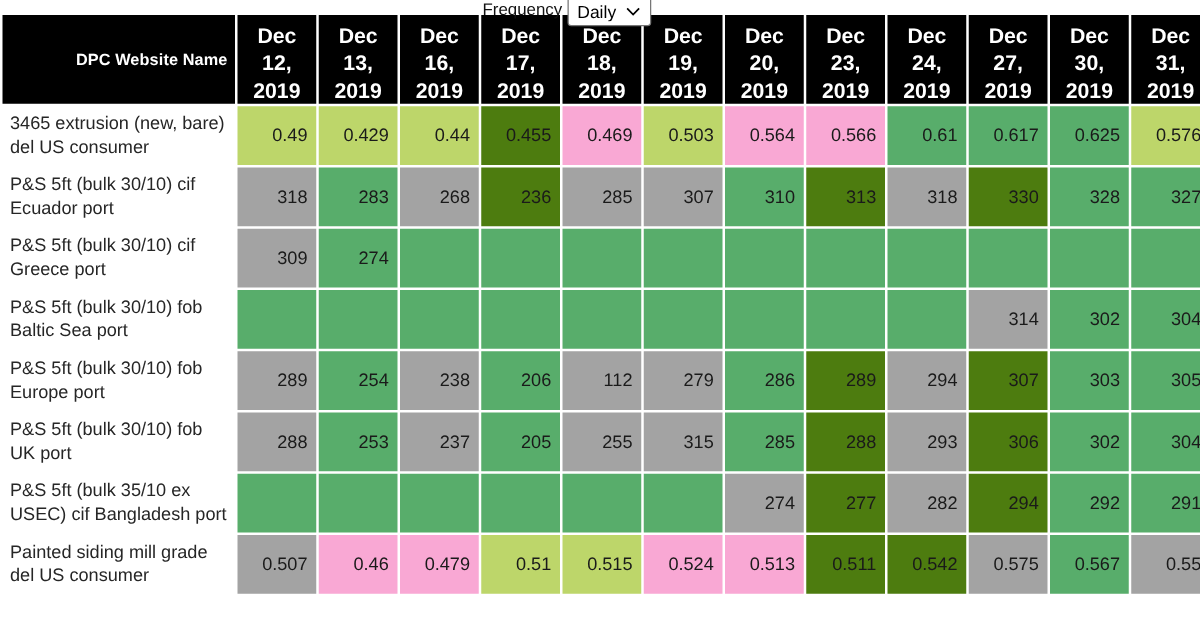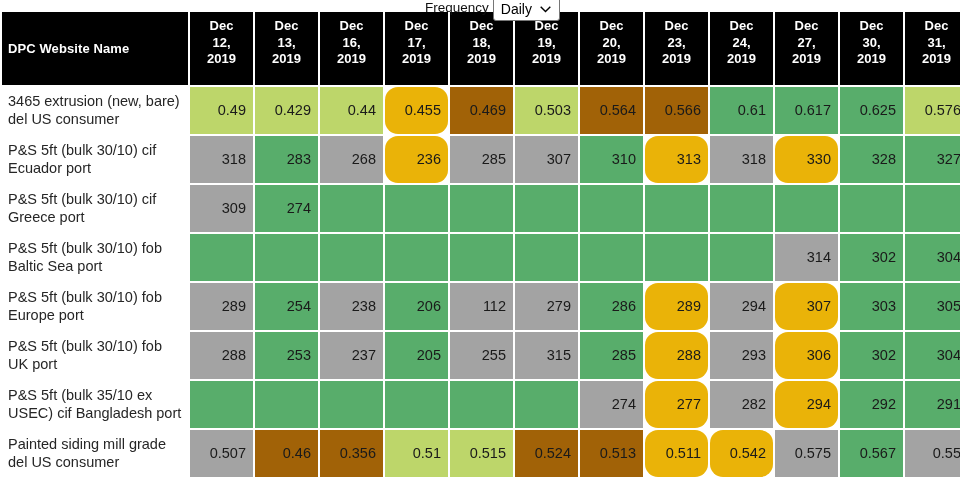--- a/index.html
+++ b/index.html
@@ -20,21 +20,20 @@
     display: flex;
     align-items: center;
     gap: 4px;
     z-index: 5;
   }
   .freq-label {
     font-size: 13.5px;
     color: #111111;
     line-height: 1.1;
     white-space: nowrap;
-    margin-left: 39px;
   }
   .freq-select {
     appearance: none;
     -webkit-appearance: none;
     background: #ffffff;
     border: 1px solid #767676;
     border-radius: 3px;
     font-family: "Liberation Sans", sans-serif;
     font-size: 14px;
     color: #000;
@@ -61,34 +60,34 @@
     border-collapse: separate;
     border-spacing: 2px 2px;
     width: 960px;
     table-layout: fixed;
   }
   table.grid th.corner {
     background: #000000;
     color: #ffffff;
     font-size: 13px;
     font-weight: bold;
-    text-align: left;
+    text-align: right;
     vertical-align: middle;
     width: 186px;
     padding: 0 6px;
     letter-spacing: 0.1px;
   }
   table.grid th.datecol {
     background: #000000;
     color: #ffffff;
-    font-size: 13px;
+    font-size: 17px;
     font-weight: bold;
     text-align: center;
     vertical-align: middle;
-    padding: 6px 2px 17px 2px;
+    padding: 6px 2px 0 2px;
     width: 63px;
     line-height: 1.28;
   }
   table.grid th.datecol span { display: block; }
 
   td.rowhead {
     background: #ffffff;
     color: #262626;
     font-size: 14.5px;
     text-align: left;
@@ -102,22 +101,22 @@
     vertical-align: middle;
     font-size: 14.5px;
     color: #1a1a1a;
     padding: 2px 7px 2px 2px;
     height: 47px;
   }
   
   .c-green   { background: #58ad6b; }
   .c-lgreen  { background: #bdd66a; }
   .c-orange  { background: #a3a3a3; }
-  .c-salmon  { background: #a16207; }
-  .c-red     { background: #eab308; border-radius: 13px; }
+  .c-salmon  { background: #f9a8d4; }
+  .c-red     { background: #4d7c0f; }
 </style>
 </head>
 <body>
 
 <div id="root">
 
   <div class="freq-wrap">
     <span class="freq-label">Frequency</span>
     <span class="freq-sel-box">
       <select class="freq-select">
@@ -298,21 +297,21 @@
           <td class="cell c-red">277</td>
           <td class="cell c-orange">282</td>
           <td class="cell c-red">294</td>
           <td class="cell c-green">292</td>
           <td class="cell c-green">291</td>
         </tr>
         <tr>
           <td class="rowhead">Painted siding mill grade del US consumer</td>
           <td class="cell c-orange">0.507</td>
           <td class="cell c-salmon">0.46</td>
-          <td class="cell c-salmon">0.356</td>
+          <td class="cell c-salmon">0.479</td>
           <td class="cell c-lgreen">0.51</td>
           <td class="cell c-lgreen">0.515</td>
           <td class="cell c-salmon">0.524</td>
           <td class="cell c-salmon">0.513</td>
           <td class="cell c-red">0.511</td>
           <td class="cell c-red">0.542</td>
           <td class="cell c-orange">0.575</td>
           <td class="cell c-green">0.567</td>
           <td class="cell c-orange">0.55</td>
         </tr>

